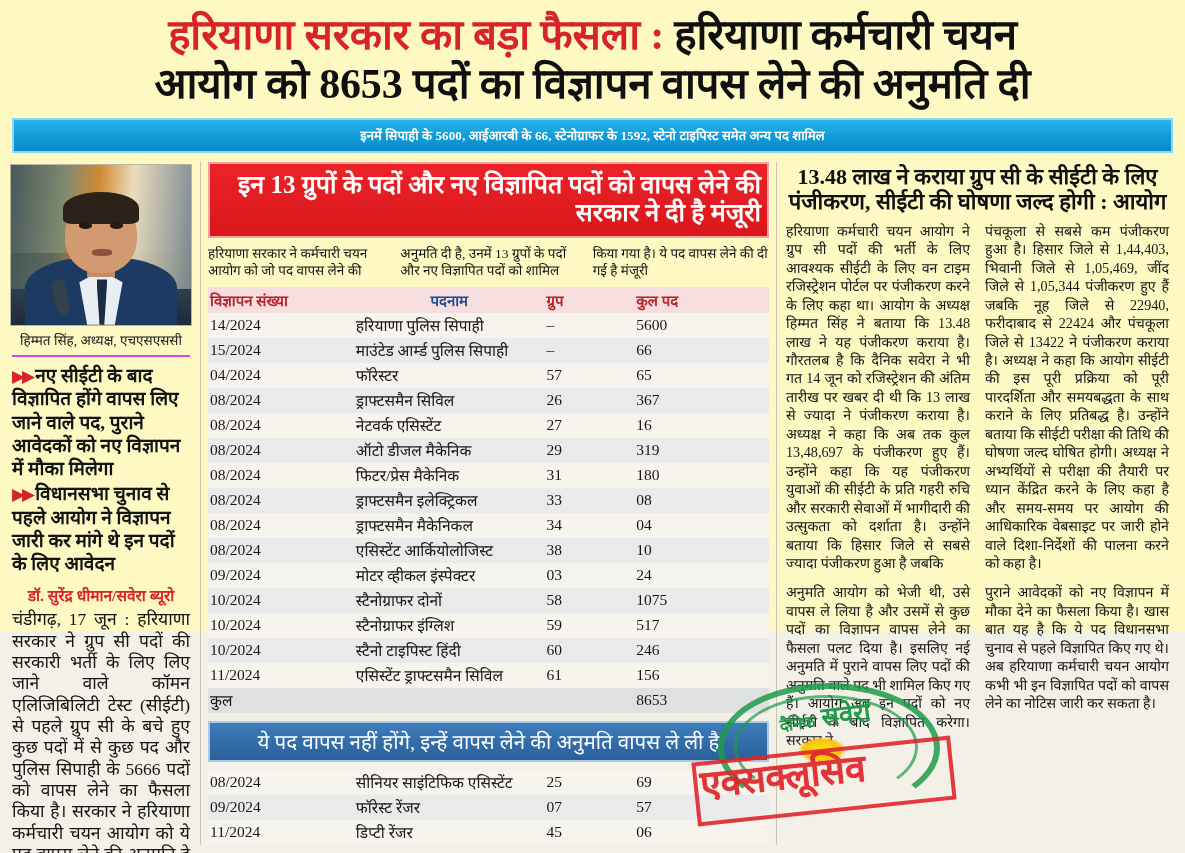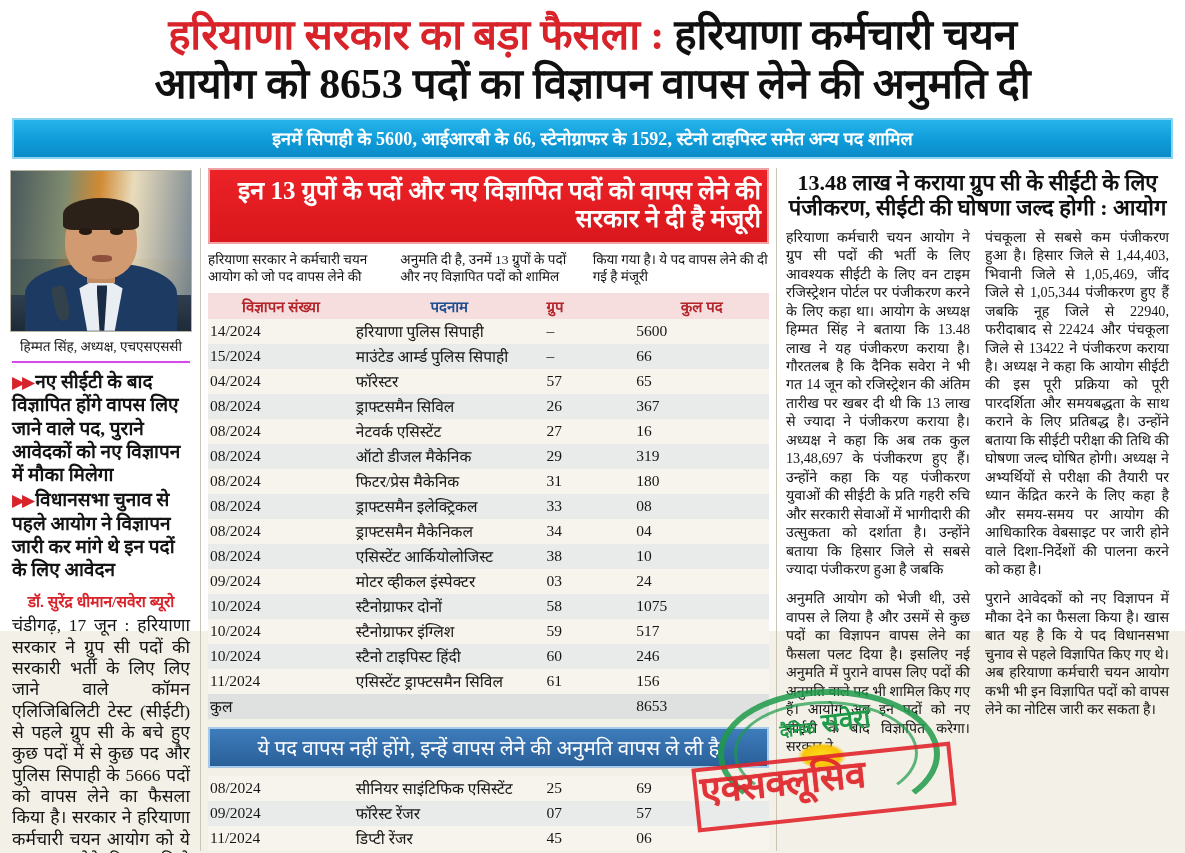--- a/index.html
+++ b/index.html
@@ -8,21 +8,21 @@
     width:1185px;height:853px;
     background:#f3f1e7;
     font-family:"Liberation Serif","DejaVu Serif",serif;
     color:#141414;
     overflow:hidden;
     position:relative;
   }
   #page{
     position:relative;
     width:1185px;height:631px;
-    background:#ffffff;
+    background:#fef9c3;
     box-sizing:border-box;
   }
 
   
   .headline{
     padding:14px 12px 2px 12px;
     text-align:center;
     line-height:1.02;
   }
   .hl-line{
@@ -38,21 +38,21 @@
 
   
   .subbanner{
     margin:10px 12px 0 12px;
     background:#17a6e0;
     background:linear-gradient(180deg,#27b3ea 0%,#0f9bd9 55%,#0b8cc8 100%);
     border:2px solid #8ed5f2;
     color:#ffffff;
     text-align:center;
     font-weight:bold;
-    font-size:18px;
+    font-size:13px;
     padding:6px 4px 7px 4px;
     letter-spacing:0.1px;
     white-space:nowrap;
     overflow:hidden;
   }
 
   
   .body-wrap{
     display:flex;
     margin:9px 10px 0 10px;
@@ -155,21 +155,21 @@
   table.ptable{
     width:100%;
     border-collapse:collapse;
     margin-top:8px;
     font-size:15.5px;
   }
   table.ptable th{
     background:#f6dede;
     color:#b4262b;
     font-weight:bold;
-    text-align:center;
+    text-align:left;
     padding:3px 2px 3px 2px;
     font-size:15px;
   }
   table.ptable th.c-pad{color:#1f4e8f;text-align:center;}
   table.ptable th.c-grp{text-align:left;}
   table.ptable td{
     padding:1.5px 2px;
     color:#161616;
   }
   table.ptable tbody tr:nth-child(even){background:#e9eaea;}

